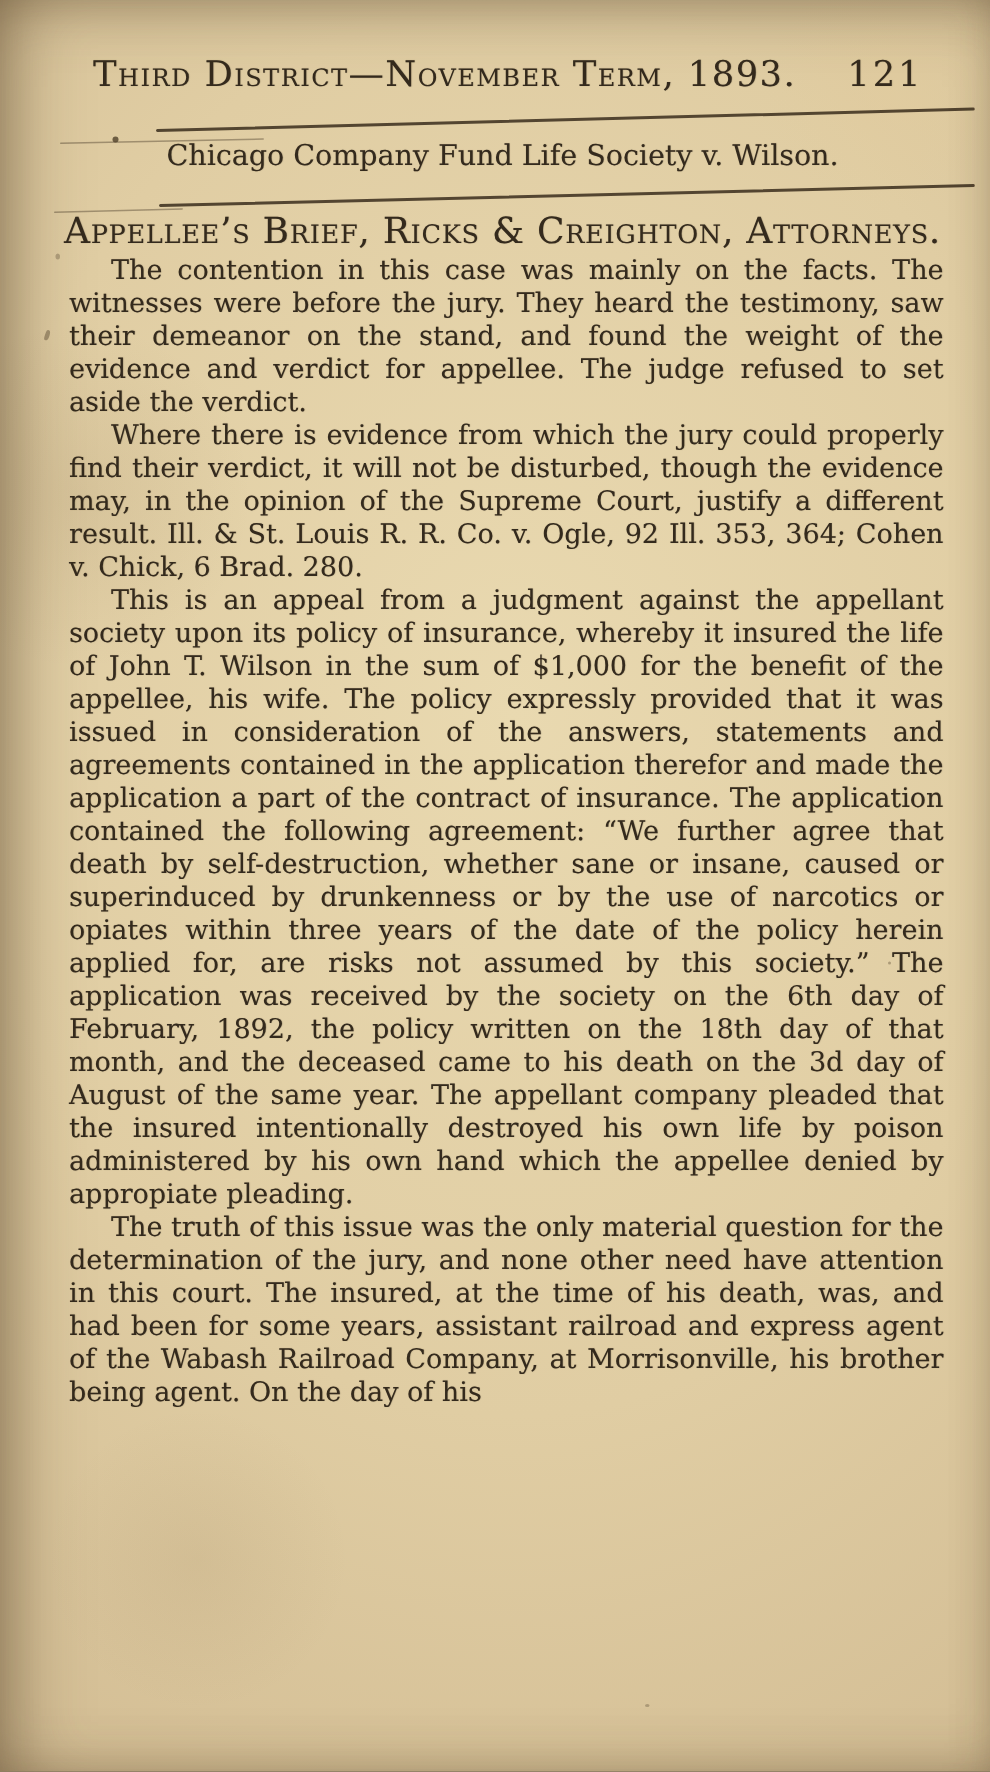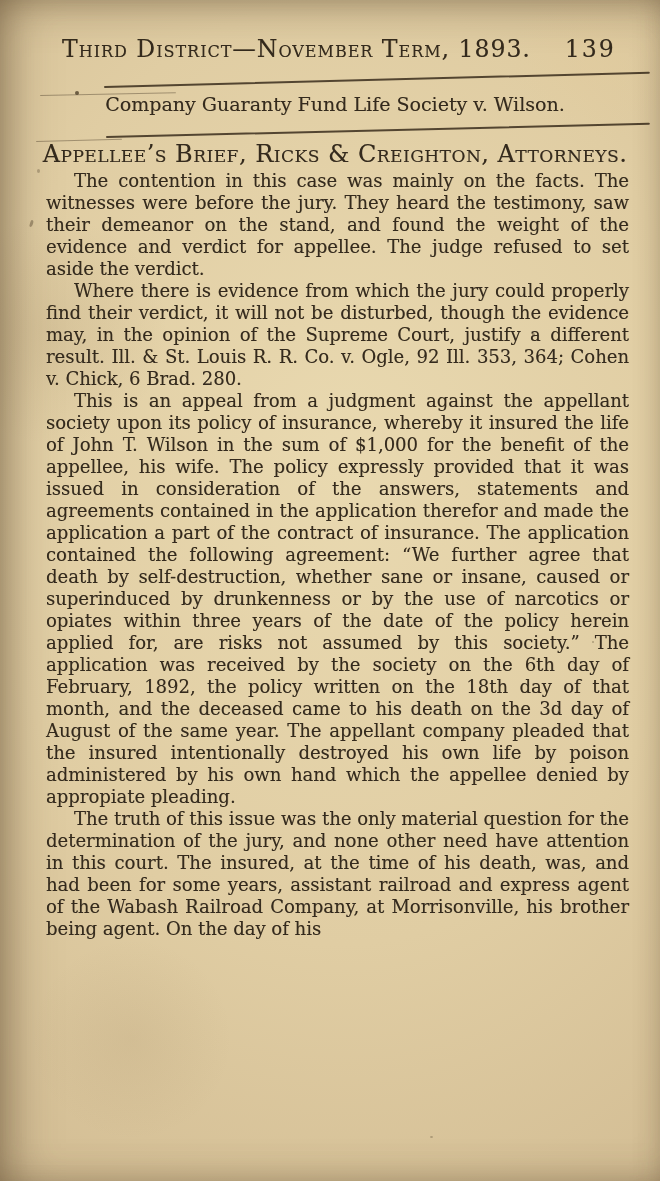--- a/index.html
+++ b/index.html
@@ -117,27 +117,27 @@
   .speck5 { left: 592px; top: 641px;  width: 2px; height: 2px; opacity: .35; }
   .speck6 { left: 430px; top: 1136px; width: 3px; height: 2px; opacity: .30; }
 </style>
 </head>
 <body>
 
 <div class="page">
 
   <div class="running-header">
     <span class="title">Third District—November Term, 1893.</span>
-    <span class="pagenum">139</span>
+    <span class="pagenum">121</span>
   </div>
 
   <div class="rule-line rule1-main"></div>
   <div class="rule-line rule1-ghost"></div>
 
-  <div class="case-title">Company Guaranty Fund Life Society v. Wilson.</div>
+  <div class="case-title">Chicago Company Fund Life Society v. Wilson.</div>
 
   <div class="rule-line rule2-main"></div>
   <div class="rule-line rule2-ghost"></div>
 
   <div class="brief-heading">Appellee’s Brief, Ricks &amp; Creighton, Attorneys.</div>
 
   <div class="body-text">
       <p class="para">The contention in this case was mainly on the facts.  The witnesses were before the jury.  They heard the testimony, saw their demeanor on the stand, and found the weight of the evidence and verdict for appellee.  The judge refused to set aside the verdict.</p>
       <p class="para">Where there is evidence from which the jury could properly find their verdict, it will not be disturbed, though the evidence may, in the opinion of the Supreme Court, justify a different result.  Ill. &amp; St. Louis R. R. Co. v. Ogle, 92 Ill. 353, 364; Cohen v. Chick, 6 Brad. 280.</p>
       <p class="para">This is an appeal from a judgment against the appellant society upon its policy of insurance, whereby it insured the life of John T. Wilson in the sum of $1,000 for the benefit of the appellee, his wife.  The policy expressly provided that it was issued in consideration of the answers, statements and agreements contained in the application therefor and made the application a part of the contract of insurance.  The application contained the following agreement: “We further agree that death by self-destruction, whether sane or insane, caused or superinduced by drunkenness or by the use of narcotics or opiates within three years of the date of the policy herein applied for, are risks not assumed by this society.”  The application was received by the society on the 6th day of February, 1892, the policy written on the 18th day of that month, and the deceased came to his death on the 3d day of August of the same year.  The appellant company pleaded that the insured intentionally destroyed his own life by poison administered by his own hand which the appellee denied by appropiate pleading.</p>

